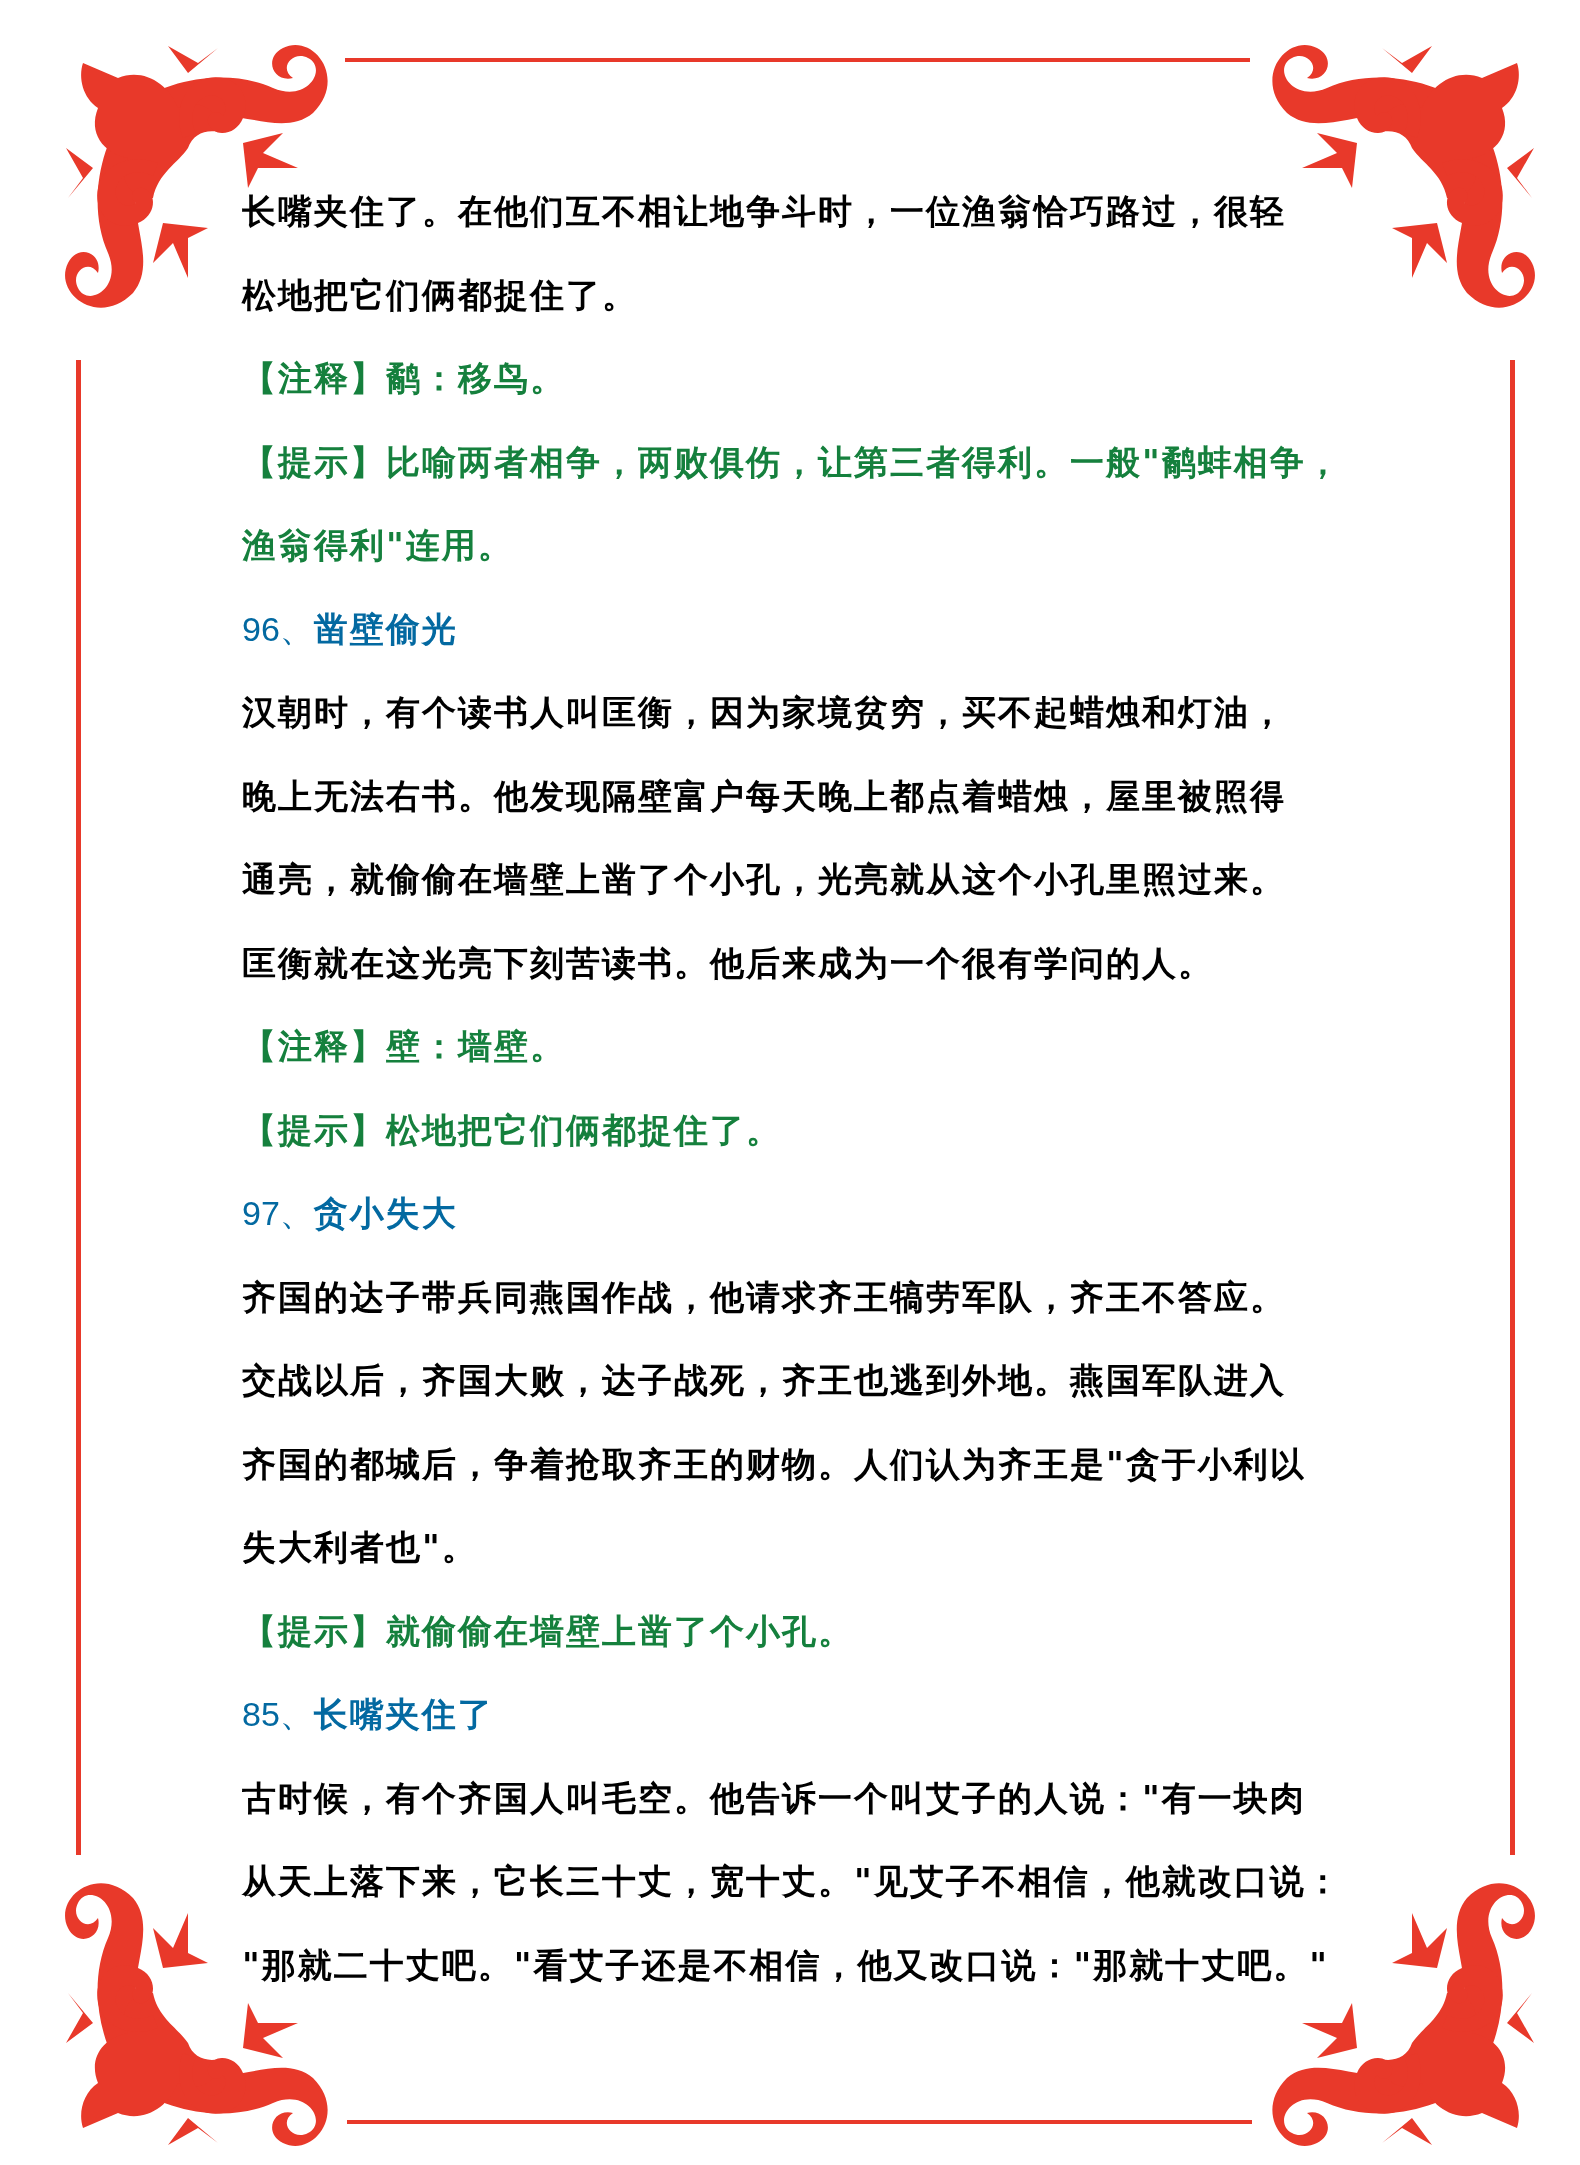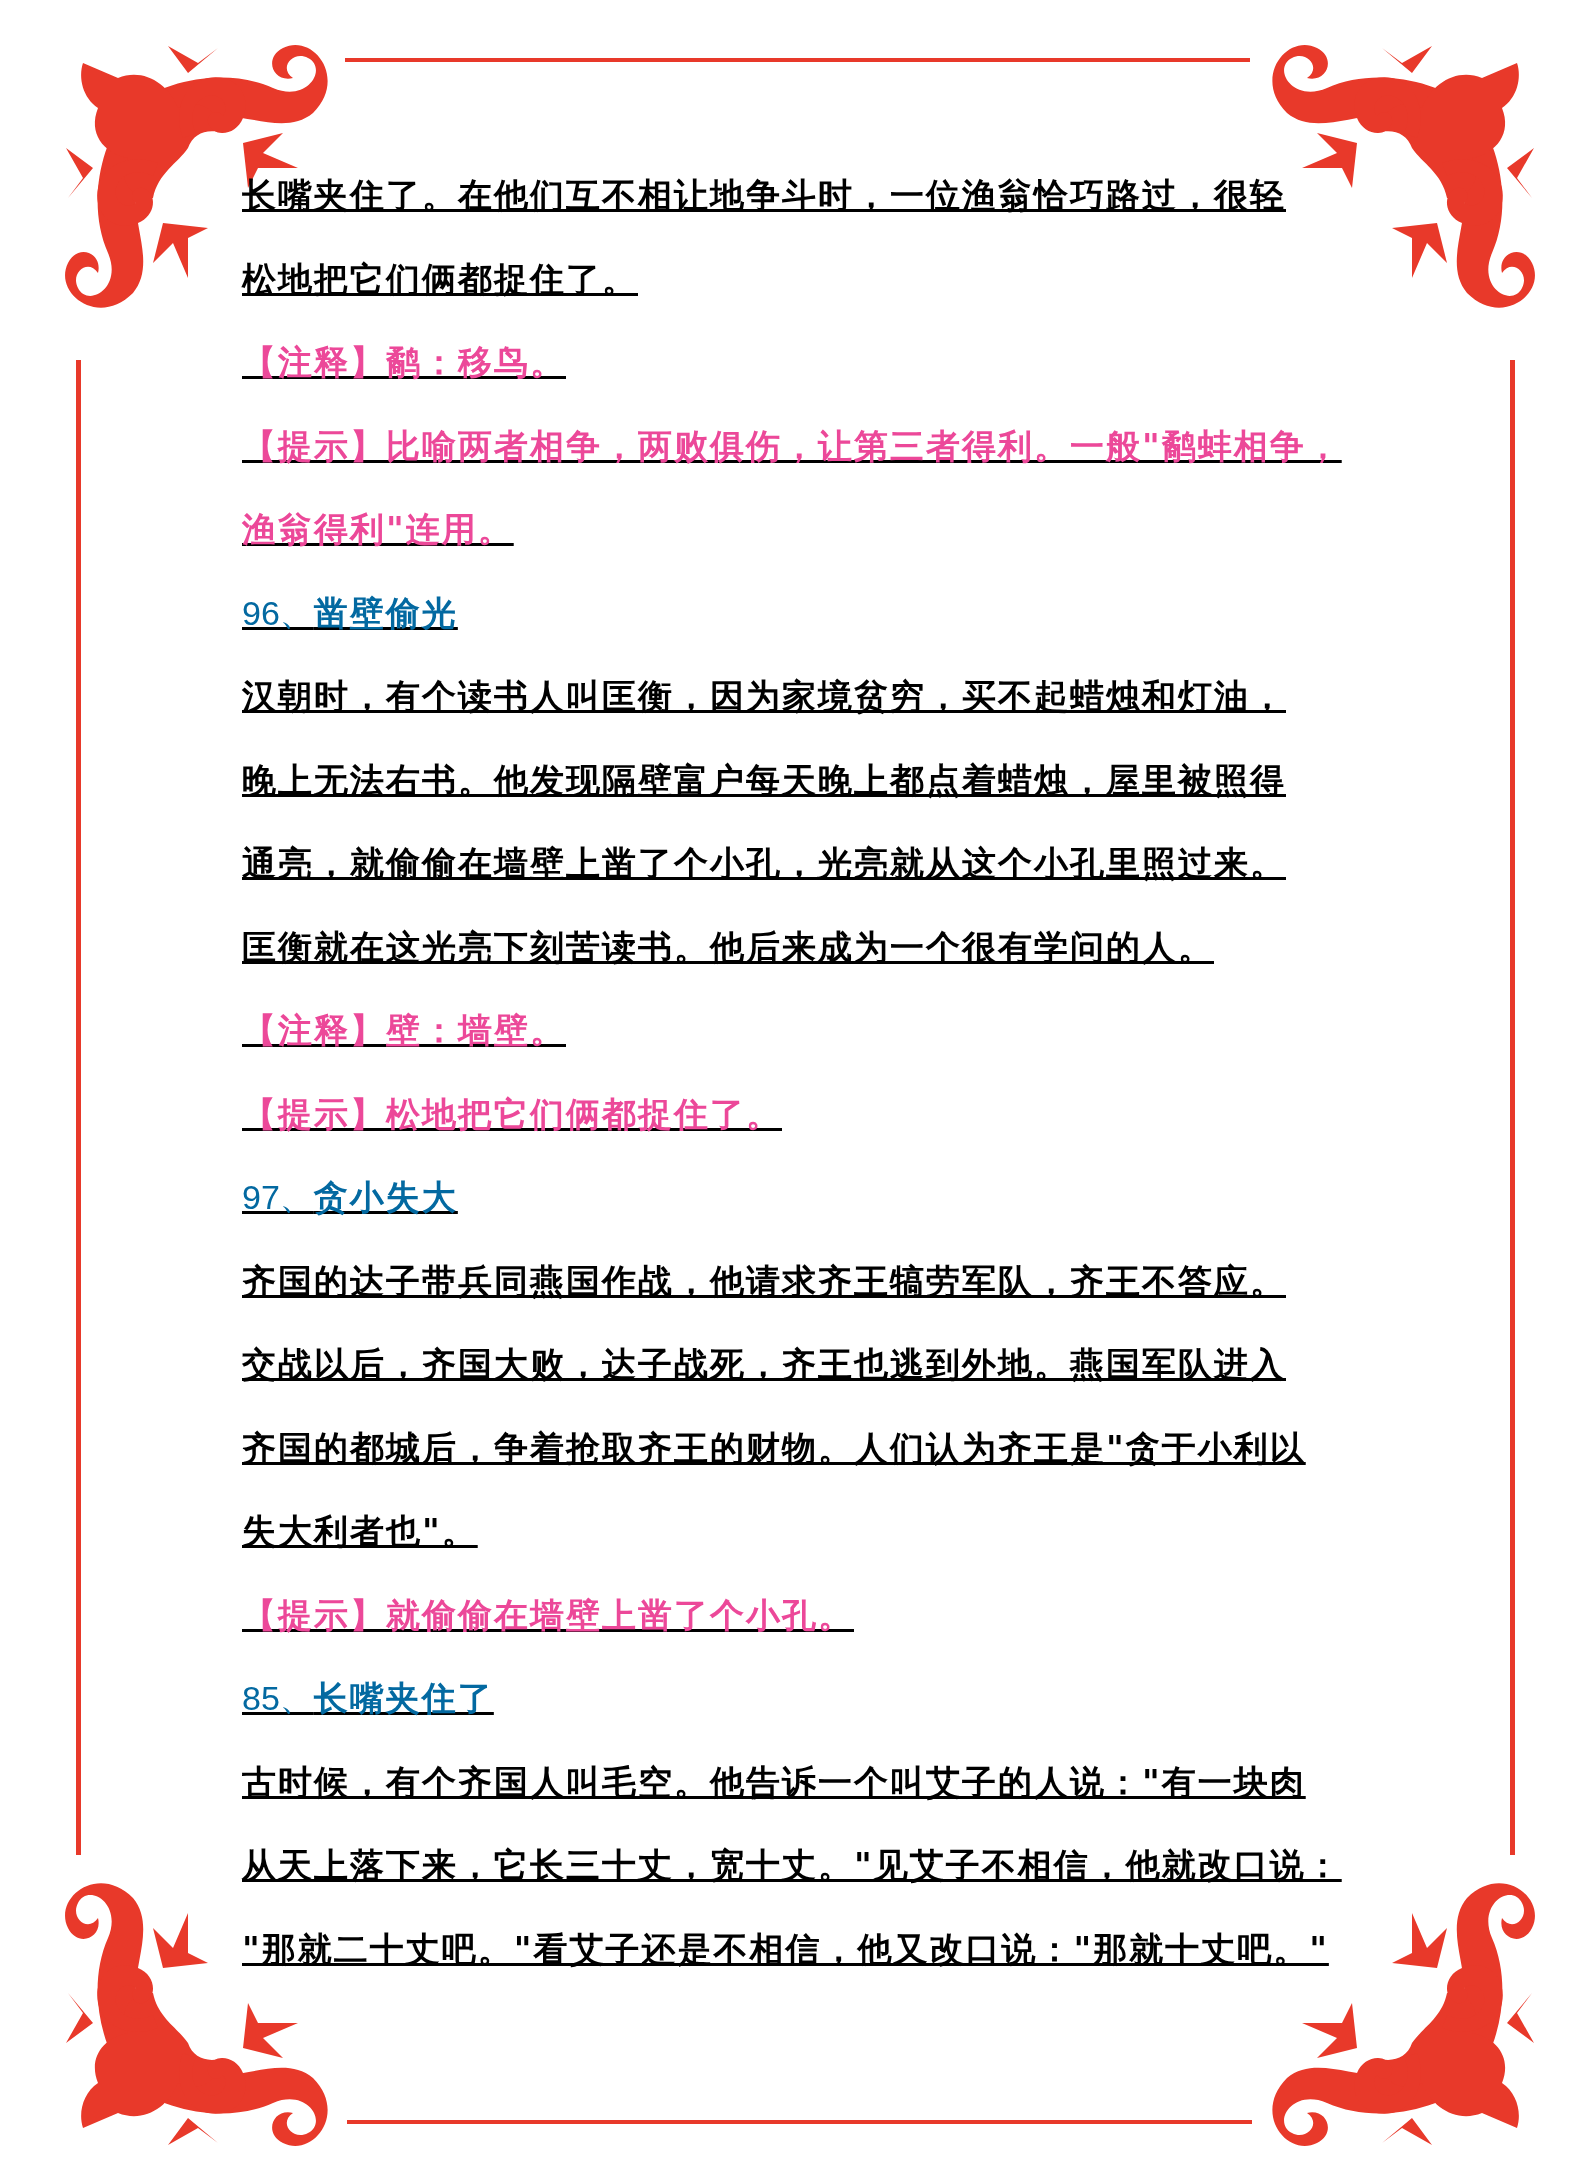--- a/index.html
+++ b/index.html
@@ -10,25 +10,25 @@
   .bottom-line { left: 347px; top: 2120px; width: 905px; height: 4px; }
   .left-line { left: 76px; top: 360px; width: 5px; height: 1495px; }
   .right-line { left: 1510px; top: 360px; width: 5px; height: 1495px; }
   .ornament { position: absolute; width: 280px; height: 285px; }
   .ornament svg { width: 100%; height: 100%; display: block; }
   .orn-tl { left: 58px; top: 38px; }
   .orn-tr { left: 1262px; top: 38px; transform: scaleX(-1); }
   .orn-bl { left: 58px; top: 1868px; transform: scaleY(-1); }
   .orn-br { left: 1262px; top: 1868px; transform: scale(-1,-1); }
 
-  .content { position: absolute; left: 242px; top: 154px; width: 1100px; text-decoration: underline; }
+  .content { position: absolute; left: 242px; top: 170px; width: 1100px; }
   .line { height: 83.5px; line-height: 83.5px; font-size: 34px; white-space: nowrap;
           letter-spacing: 2px; font-weight: bold; }
   .body-text { color: #000000; }
-  .note-text { color: #ec4899; }
+  .note-text { color: #15803d; }
   .title-line { color: #0369a1; }
   .title-line .num { font-weight: normal; font-family: "Liberation Sans", sans-serif; letter-spacing: 0; }
   .title-line .name { font-weight: bold; }
 </style>
 </head>
 <body>
 
 <div class="frame-line top-line"></div>
 <div class="frame-line bottom-line"></div>
 <div class="frame-line left-line"></div>

